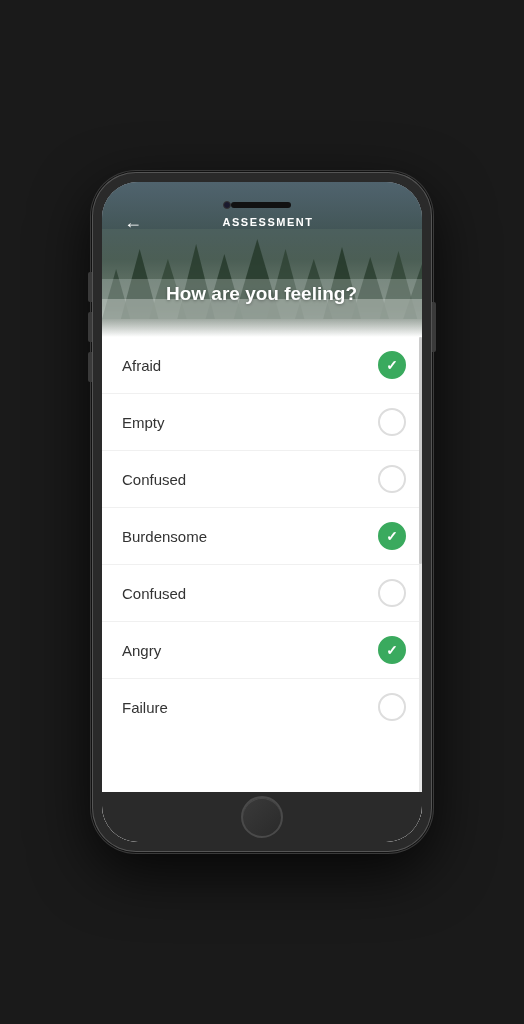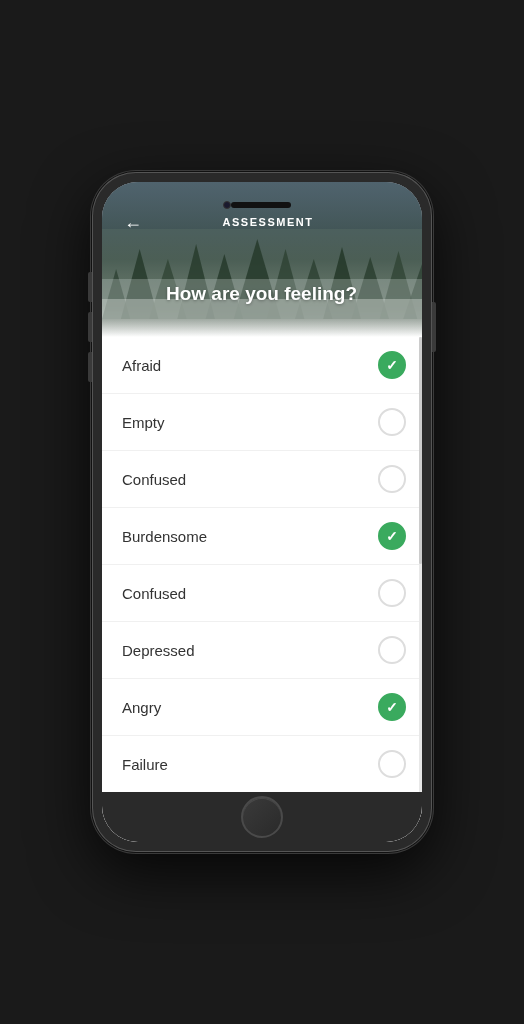--- a/index.html
+++ b/index.html
@@ -356,24 +356,20 @@
             <span class="item-label">Burdensome</span>
             <div class="check-circle checked">
               <span class="check-mark">✓</span>
             </div>
           </div>
           <div class="check-item">
             <span class="item-label">Confused</span>
             <div class="check-circle empty-circle"></div>
           </div>
           <div class="check-item">
-            <span class="item-label">Depressed</span>
-            <div class="check-circle empty-circle"></div>
-          </div>
-          <div class="check-item">
             <span class="item-label">Angry</span>
             <div class="check-circle checked">
               <span class="check-mark">✓</span>
             </div>
           </div>
           <div class="check-item">
             <span class="item-label">Failure</span>
             <div class="check-circle empty-circle"></div>
           </div>
         </div>

